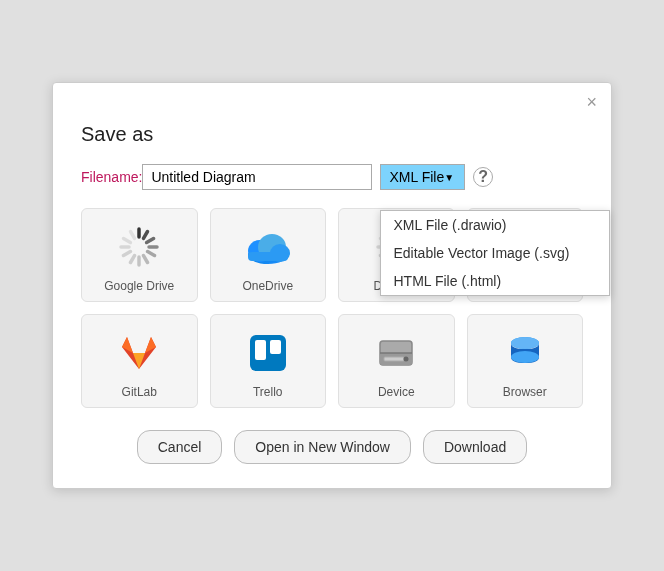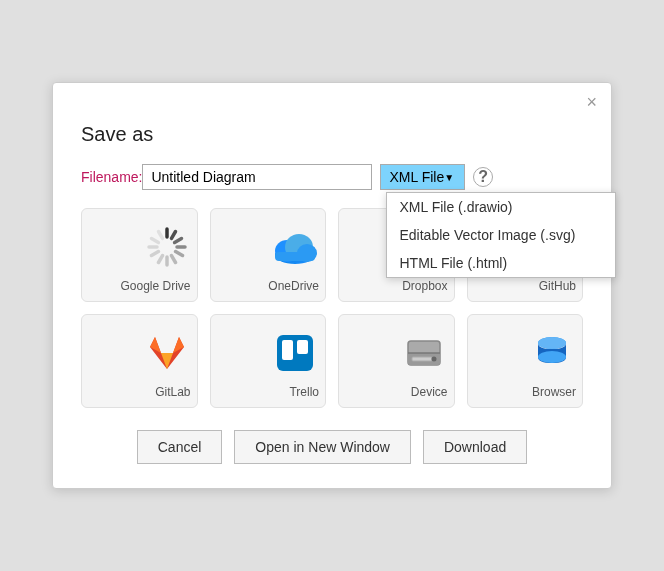--- a/index.html
+++ b/index.html
@@ -84,27 +84,27 @@
       width: 20px;
       height: 20px;
       display: inline-flex;
       align-items: center;
       justify-content: center;
       font-weight: bold;
     }
     .dropdown-menu {
       position: absolute;
       top: 100%;
-      left: 6px;
+      left: 0;
       background: #fff;
       border: 1px solid #bbb;
       box-shadow: 0 2px 8px rgba(0,0,0,0.18);
       z-index: 10;
       min-width: 230px;
-      margin-top: 2px;
+      margin-top: 20px;
     }
     .dropdown-item {
       padding: 6px 12px;
       cursor: pointer;
       font-size: 14px;
       color: #333;
     }
     .dropdown-item.selected {
       background: #1a73e8;
       color: #fff;
@@ -114,21 +114,21 @@
       grid-template-columns: repeat(4, 1fr);
       gap: 12px;
       margin-bottom: 22px;
     }
     .icon-cell {
       background: #f5f5f5;
       border: 1px solid #e0e0e0;
       border-radius: 6px;
       display: flex;
       flex-direction: column;
-      align-items: flex-end;
+      align-items: center;
       justify-content: center;
       padding: 14px 6px 8px 6px;
       cursor: pointer;
       min-height: 90px;
     }
     .icon-label {
       font-size: 12px;
       color: #555;
       margin-top: 8px;
       text-align: center;
@@ -143,21 +143,21 @@
     .buttons-row {
       display: flex;
       gap: 12px;
       justify-content: center;
     }
     .btn {
       padding: 8px 20px;
       font-size: 14px;
       border: 1px solid #bbb;
       background: #f5f5f5;
-      border-radius: 0;
+      border-radius: 13px;
       cursor: pointer;
       color: #333;
     }
   </style>
 </head>
 <body>
 
 <div class="dialog">
   <button class="close-btn">×</button>
   <div class="dialog-title">Save as</div>

